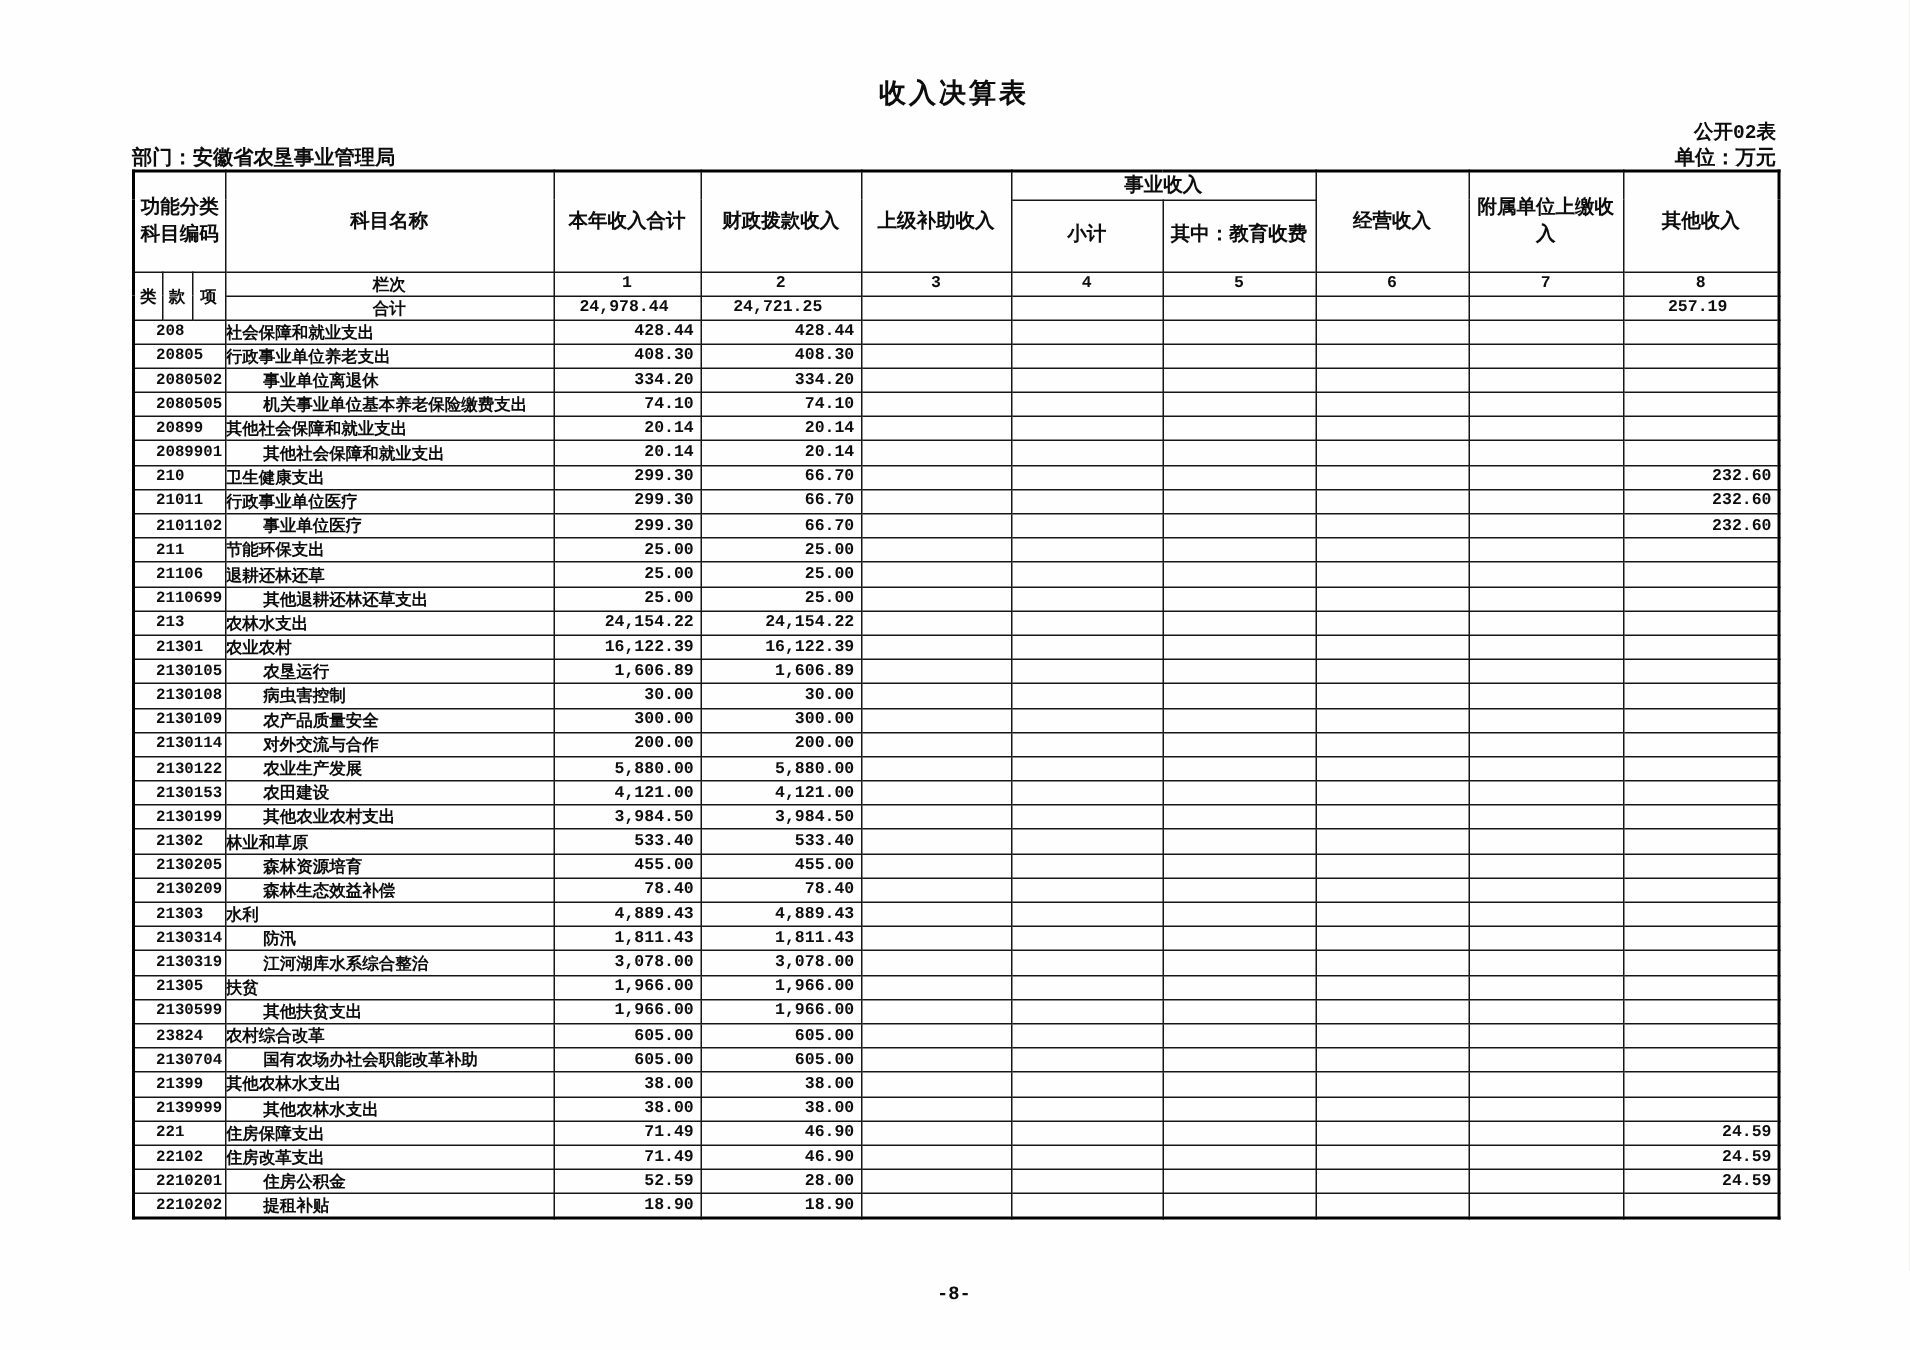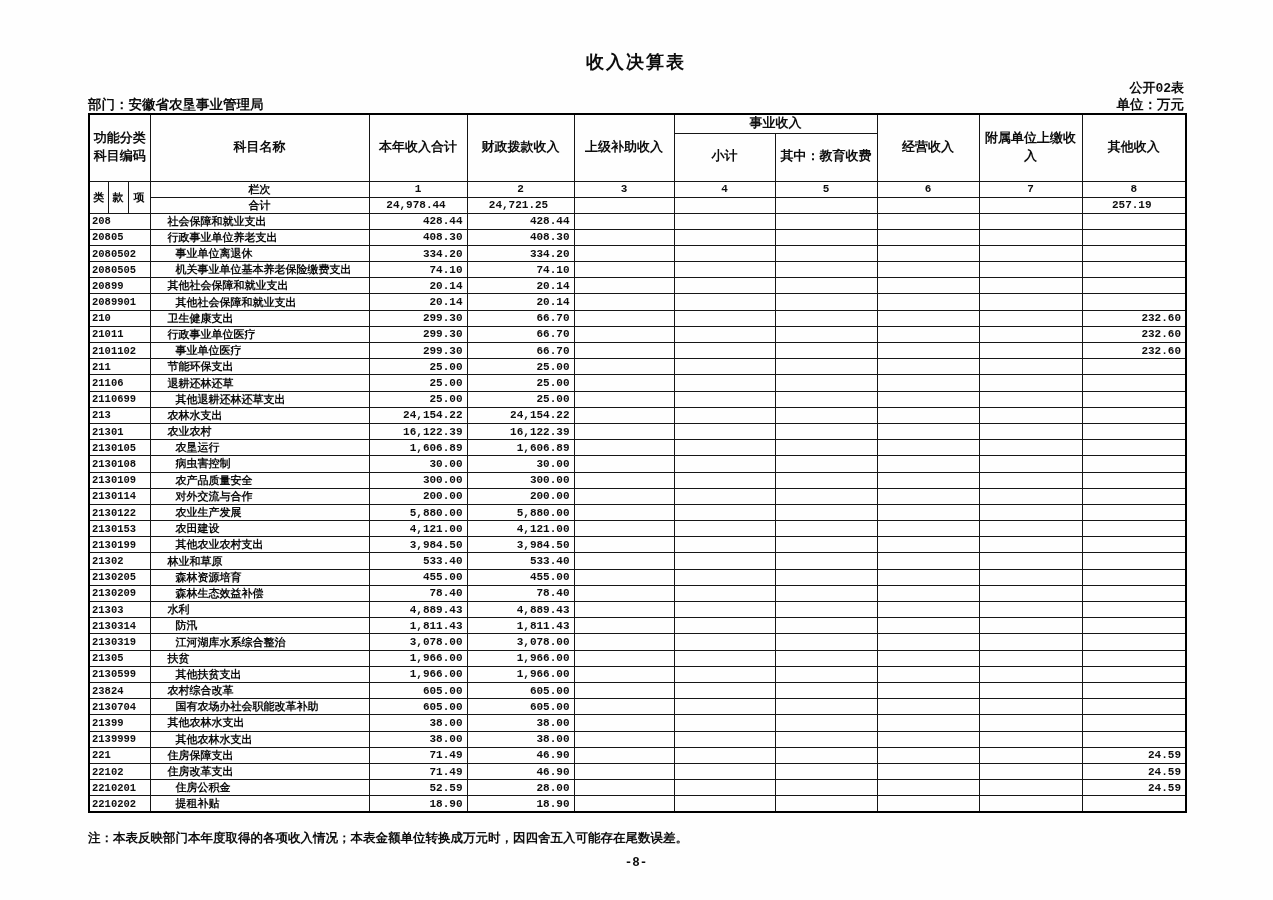--- a/index.html
+++ b/index.html
@@ -47,22 +47,22 @@
     white-space: nowrap;
     font-weight: bold;
   }
   .fin-table { border: 2px solid #000; }
   .fin-table th { font-size: 13px; text-align: center; white-space: normal; line-height: 1.35; }
   tr.h0 th { height: 16px; }
   tr.h1 th { height: 47px; }
   tr.h2 td, tr.h3 td { height: 14px; text-align: center; }
   .code-head { line-height: 1.3; }
   tbody td { height: 15.2px; }
-  td.code { text-align: left; padding-left: 2px; font-size: 10.5px; }
-  td.name { text-align: left; padding-left: 17px; font-size: 11px; }
+  td.code { text-align: left; padding-left: 14px; font-size: 10.5px; }
+  td.name { text-align: left; padding-left: 0; font-size: 11px; }
   td.name.indent { padding-left: 25px; }
   td.num { text-align: right; padding-right: 4px; font-size: 11px; }
   .note-line {
     position: absolute;
     top: 830px; left: 88px; width: 1096px;
     font-size: 12.5px;
   }
   .page-num {
     position: absolute;
     top: 856px; left: 88px; width: 1096px;
@@ -585,17 +585,16 @@
           <td class="num"></td>
           <td class="num"></td>
           <td class="num"></td>
           <td class="num"></td>
           <td class="num"></td>
           <td class="num"></td>
         </tr>
       </tbody>
   </table>
 
-  <div class="note-line">注：本表反映部门本年度取得的各项收入情况；本表金额单位转换成万元时，因四舍五入可能存在尾数误差。</div>
 
   <div class="page-num">-8-</div>
 
 </div>
 
 </body></html>

